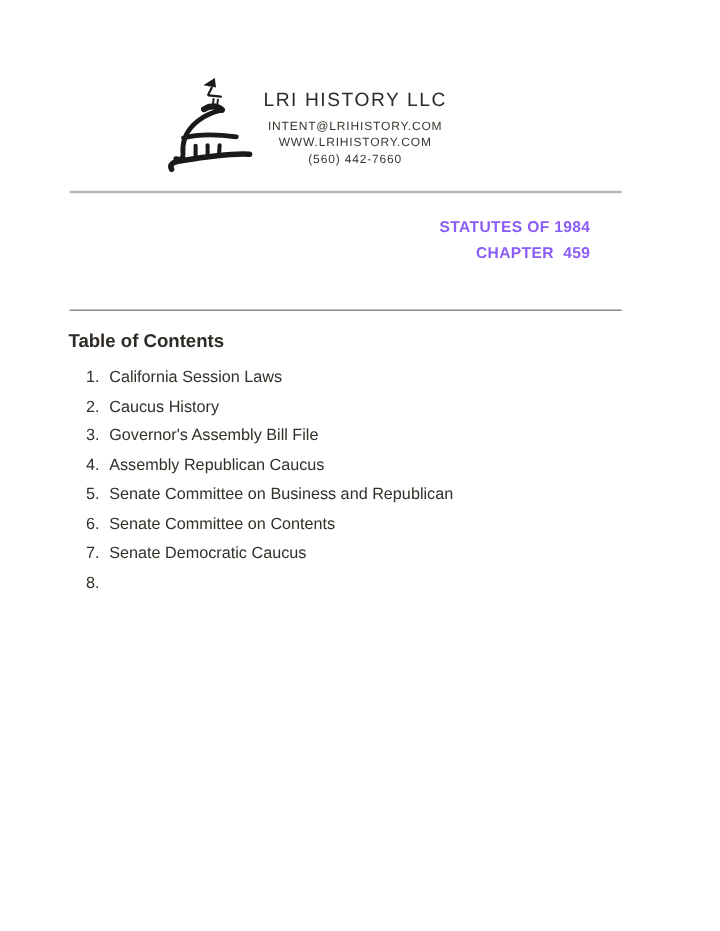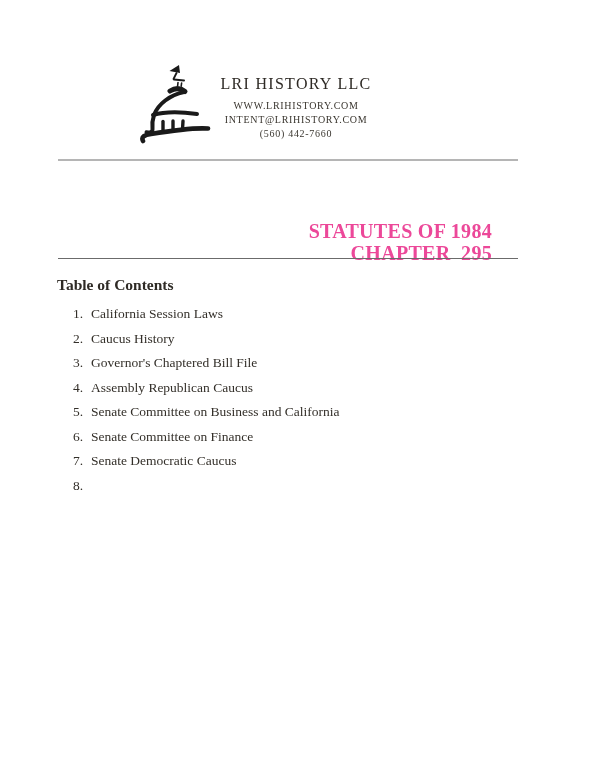--- a/index.html
+++ b/index.html
@@ -5,21 +5,21 @@
   html, body {
     margin: 0;
     padding: 0;
     background: #ffffff;
   }
   .page {
     position: relative;
     width: 600px;
     height: 776px;
     background: #ffffff;
-    font-family: Liberation Serif, serif;
+    font-family: Liberation Sans, sans-serif;
     color: #332f29;
     overflow: hidden;
   }
   
   .logo {
     position: absolute;
     left: 140px;
     top: 61px;
     width: 78px;
     height: 84px;
@@ -63,25 +63,24 @@
     background: #6b6b6b;
   }
   
   .reference {
     position: absolute;
     left: 192px;
     top: 178px;
     width: 300px;
     text-align: right;
     font-weight: bold;
-    font-size: 20px;
+    font-size: 13px;
     line-height: 22px;
     letter-spacing: 0.3px;
-    color: #ec4899;
-    margin-top: 42px;
+    color: #8b5cf6;
   }
   .ref-line { white-space: pre; }
   
   .toc-heading {
     position: absolute;
     left: 57px;
     top: 276px;
     font-weight: bold;
     font-size: 15.5px;
     color: #2e2a25;
@@ -129,60 +128,60 @@
 
     <path d="M23,60.5 L23,69" stroke-width="3.4"></path>
     <path d="M33,60 L33,69" stroke-width="3.4"></path>
     <path d="M43,60 L42.5,68.5" stroke-width="3.4"></path>
 
     <path d="M3,80 C1,76 4,74 11,73 C32,69.5 53,66.5 68,67.5" stroke-width="4.6"></path>
   </svg>
 
   <div class="header-text">
     <div class="company-name">LRI HISTORY LLC</div>
+    <div class="contact-line">INTENT@LRIHISTORY.COM</div>
     <div class="contact-line">WWW.LRIHISTORY.COM</div>
-    <div class="contact-line">INTENT@LRIHISTORY.COM</div>
     <div class="contact-line">(560) 442-7660</div>
   </div>
 
   <div class="rule-light"></div>
 
   <div class="reference">
     <div class="ref-line">STATUTES OF 1984</div>
-    <div class="ref-line">CHAPTER  295</div>
+    <div class="ref-line">CHAPTER  459</div>
   </div>
 
   <div class="rule-dark"></div>
 
   <div class="toc-heading">Table of Contents</div>
 
   <div class="toc-list">
     <div class="toc-row">
       <span class="toc-num">1.</span>
       <span class="toc-label">California Session Laws</span>
     </div>
     <div class="toc-row">
       <span class="toc-num">2.</span>
       <span class="toc-label">Caucus History</span>
     </div>
     <div class="toc-row">
       <span class="toc-num">3.</span>
-      <span class="toc-label">Governor's Chaptered Bill File</span>
+      <span class="toc-label">Governor's Assembly Bill File</span>
     </div>
     <div class="toc-row">
       <span class="toc-num">4.</span>
       <span class="toc-label">Assembly Republican Caucus</span>
     </div>
     <div class="toc-row">
       <span class="toc-num">5.</span>
-      <span class="toc-label">Senate Committee on Business and California</span>
+      <span class="toc-label">Senate Committee on Business and Republican</span>
     </div>
     <div class="toc-row">
       <span class="toc-num">6.</span>
-      <span class="toc-label">Senate Committee on Finance</span>
+      <span class="toc-label">Senate Committee on Contents</span>
     </div>
     <div class="toc-row">
       <span class="toc-num">7.</span>
       <span class="toc-label">Senate Democratic Caucus</span>
     </div>
     <div class="toc-row">
       <span class="toc-num">8.</span>
     </div>
   </div>
 

